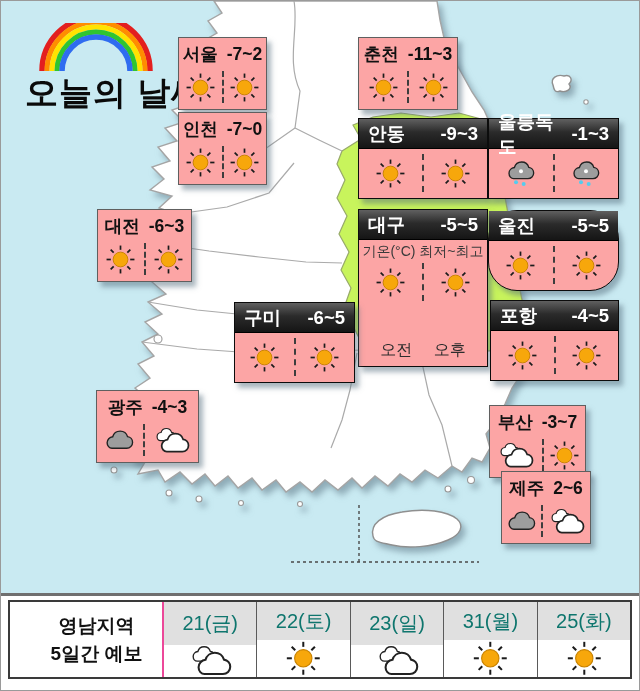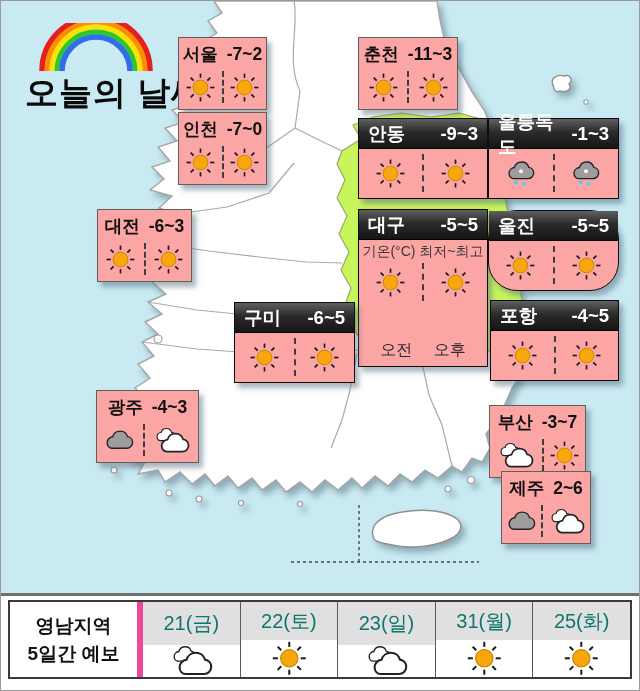--- a/index.html
+++ b/index.html
@@ -28,21 +28,21 @@
   .divider{border-left:2px dashed #3d3d3d;height:32px;}
   .city.dark .divider{height:38px;}
   .legend-top{font-size:14px;color:#3a3a3a;text-align:center;padding-top:3px;white-space:nowrap;}
   .ampm{display:flex;justify-content:space-evenly;font-size:16px;color:#2d2d2d;padding:0 0 5px;margin-top:36px;}
   .city.detail .icons{height:40px;}
   
   .forecast{position:absolute;left:7px;top:599px;width:624px;height:79px;display:flex;
             border:2px solid #3a3a3a;box-sizing:border-box;background:#fff;}
   .region-cell{width:133px;flex:0 0 133px;display:flex;flex-direction:column;justify-content:center;
                align-items:center;font-weight:bold;font-size:19px;line-height:1.45;background:#fff;
-               border-right:6px solid #ec4899;box-sizing:border-box;}
+               border-right:2px solid #ec4899;box-sizing:border-box;margin-left:21px;}
   .day{flex:1;display:flex;flex-direction:column;border-right:1px solid #5a5a5a;}
   .day:last-child{border-right:none;}
   .day-hdr{height:52px;background:#e0e0e0;display:flex;align-items:center;justify-content:center;
            font-size:20px;color:#0f766e;}
   .day-body{flex:1;display:flex;align-items:center;justify-content:center;background:#fff;}
 </style>
 </head>
 <body>
 
 <div class="frame">

